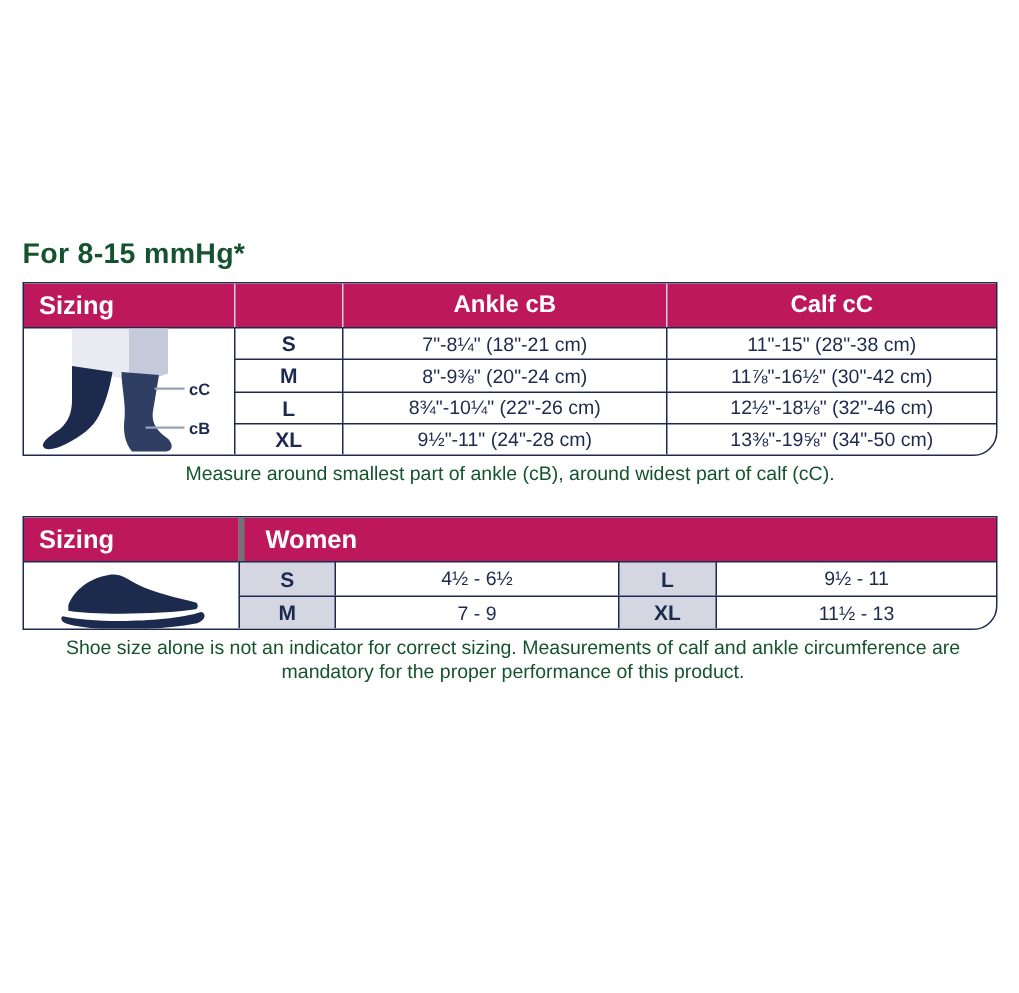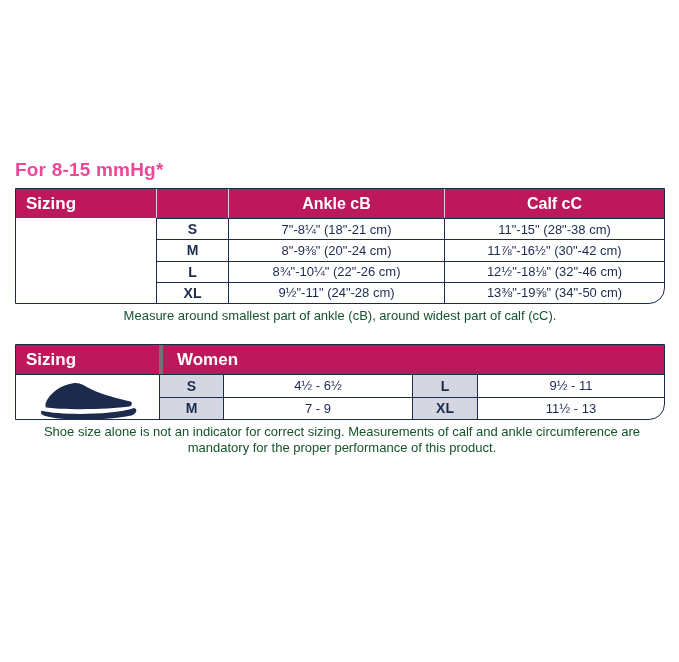--- a/index.html
+++ b/index.html
@@ -2,21 +2,21 @@
 <html><head>
 <meta charset="utf-8">
 <style>
   html,body{margin:0;padding:0;}
   body{
     width:679px;height:662px;position:relative;background:#ffffff;
     font-family:"Liberation Sans", sans-serif;color:#1c2a4e;overflow:hidden;
   }
   .heading{
     position:absolute;left:15px;top:159px;margin:0;
-    font-size:19px;font-weight:bold;color:#ec4899;letter-spacing:.2px;
+    font-size:19px;font-weight:bold;color:#14532d;letter-spacing:.2px;
   }
   
   .sz-table{
     position:absolute;left:15px;width:650px;
     border:1.5px solid #1c2a4e;border-bottom-right-radius:16px;
     overflow:hidden;display:grid;background:#fff;box-sizing:border-box;
   }
   .th{
     background:#be185d;color:#ffffff;display:flex;align-items:center;
     font-weight:bold;box-sizing:border-box;
@@ -64,20 +64,36 @@
 <div>
 
   <h1 class="heading">For 8-15 mmHg*</h1>
 
   <div class="sz-table t1">
     <div class="th th-sizing">Sizing</div>
     <div class="th th-empty sep"></div>
     <div class="th th-c4 sep">Calf cC</div>
     <div class="th th-c3 sep">Ankle cB</div>
 
+    <div class="cell img-cell bt">
+      <svg width="136" height="84" viewBox="0 0 136 84">
+
+        <path d="M30,0 H94 V30 Q80,36 62,33 Q44,30 30,27 Z" fill="#e9ebf1"></path>
+        <path d="M68,0 H94 V30 Q80,35 68,32 Z" fill="#c4cada"></path>
+
+        <path d="M63,29 L88,31 L84,55 C83,61 85,67 92,72 C98,76 98,82 92,82 L70,82 C65,76 64,68 65,60 C66,50 63,39 63,29 Z" fill="#2f3f63"></path>
+
+        <path d="M30,25 L57,29 C55,41 52,50 48,58 C44,66 36,72 26,77 C20,80 13,82 11,79 C9,76 16,71 22,67 C28,62 30,55 30,48 C30,40 30,32 30,25 Z" fill="#1c2a4e"></path>
+
+        <line x1="85" y1="40" x2="105" y2="40" stroke="#9aa2b5" stroke-width="1.5"></line>
+        <line x1="79" y1="66" x2="105" y2="66" stroke="#9aa2b5" stroke-width="1.5"></line>
+        <text x="108" y="44" font-size="11" font-weight="bold" fill="#1c2a4e">cC</text>
+        <text x="108" y="70" font-size="11" font-weight="bold" fill="#1c2a4e">cB</text>
+      </svg>
+    </div>
 
     <div class="cell size-letter bt bl" style="grid-column:2;grid-row:2;">S</div>
     <div class="cell bt bl" style="grid-column:3;grid-row:2;">7"-8¼" (18"-21 cm)</div>
     <div class="cell bt bl" style="grid-column:4;grid-row:2;">11"-15" (28"-38 cm)</div>
 
     <div class="cell size-letter bt bl" style="grid-column:2;grid-row:3;">M</div>
     <div class="cell bt bl" style="grid-column:3;grid-row:3;">8"-9⅜" (20"-24 cm)</div>
     <div class="cell bt bl" style="grid-column:4;grid-row:3;">11⅞"-16½" (30"-42 cm)</div>
 
     <div class="cell size-letter bt bl" style="grid-column:2;grid-row:4;">L</div>

